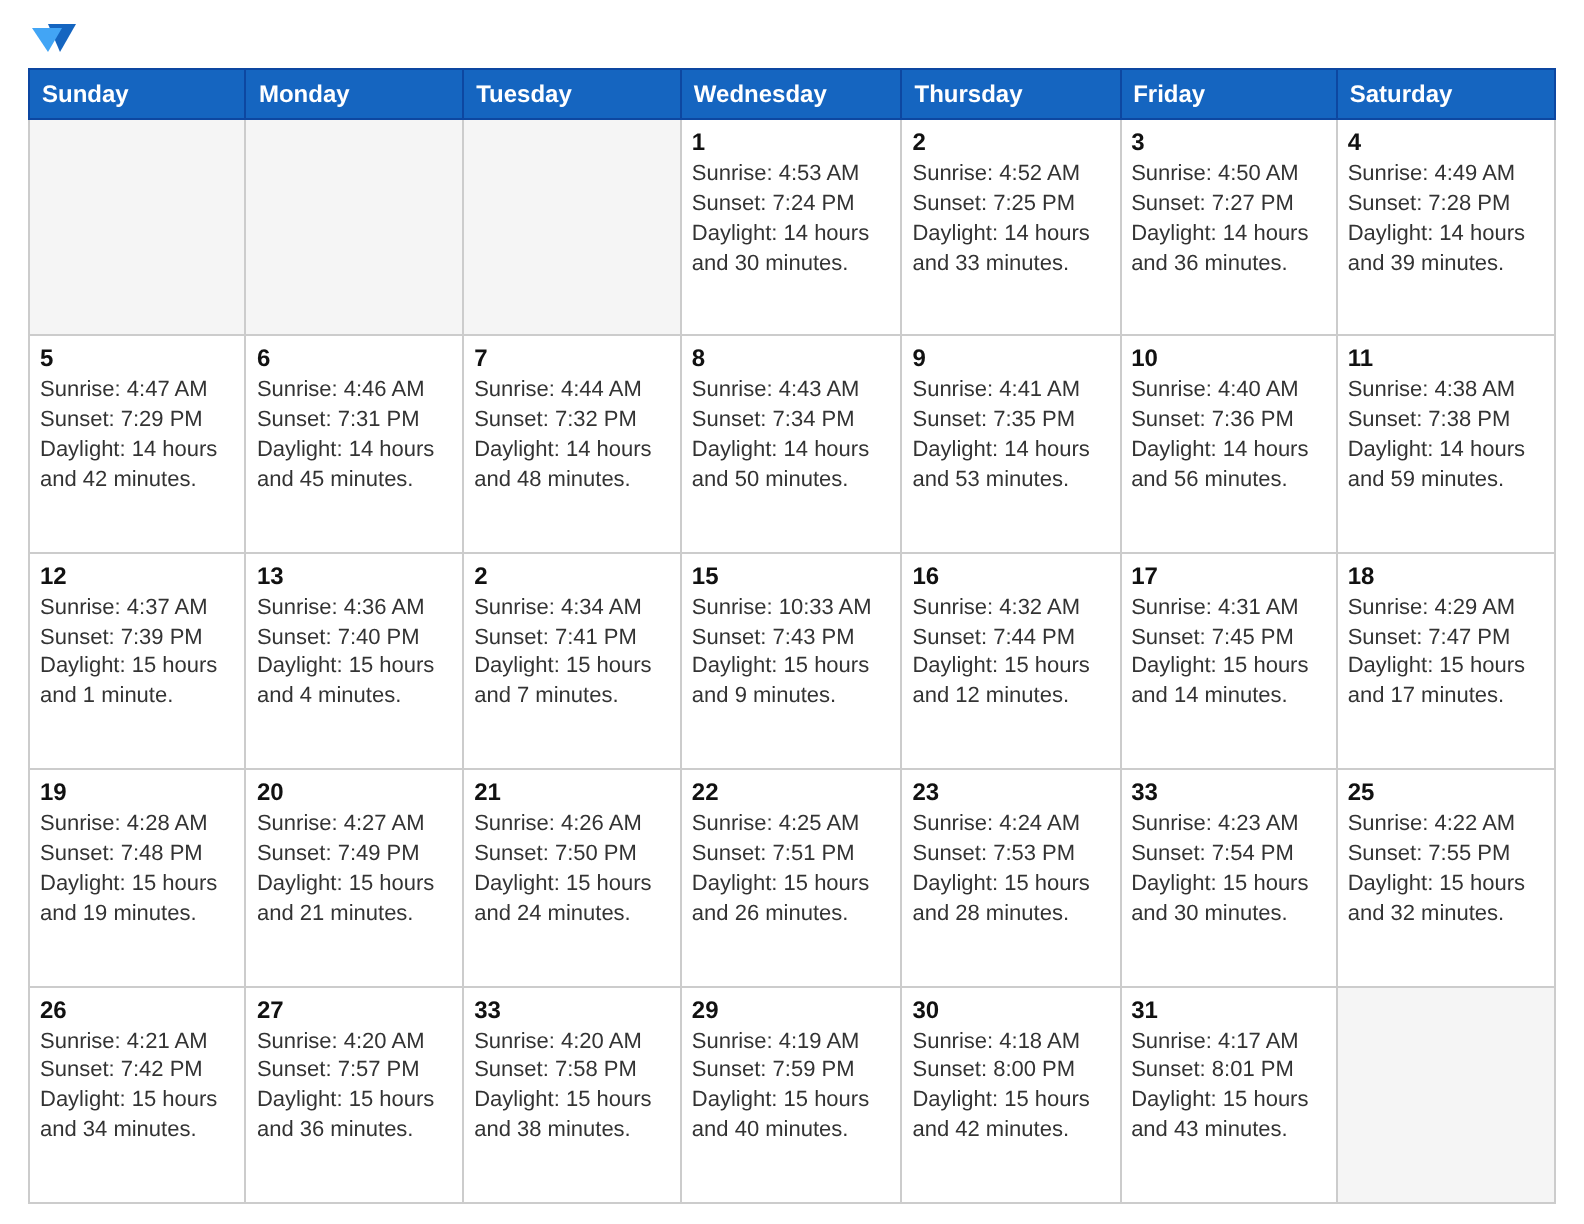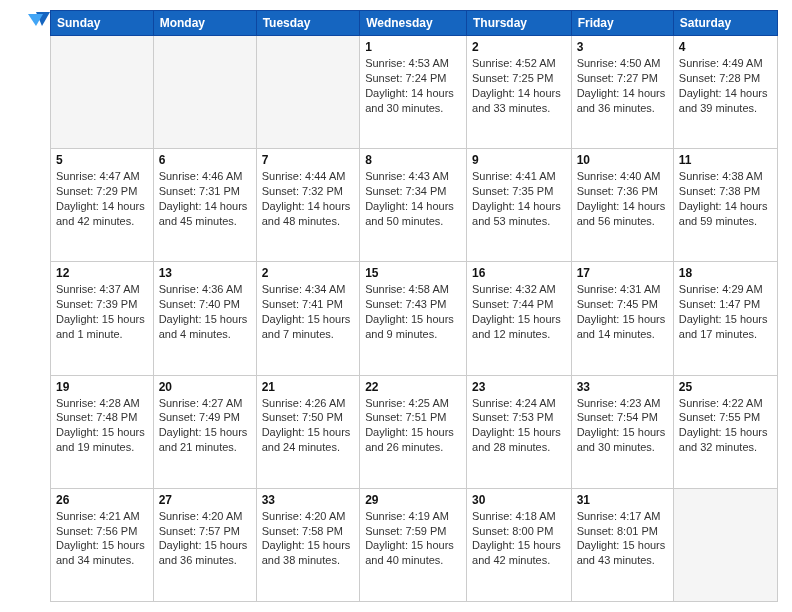--- a/index.html
+++ b/index.html
@@ -7,22 +7,22 @@
       font-family: Arial, sans-serif;
       background: #fff;
       width: 792px;
       height: 612px;
       overflow: hidden;
     }
     .page {
       width: 792px;
       height: 612px;
       display: flex;
-      flex-direction: row;
-      padding: 10px 14px 10px 26px;
+      flex-direction: column;
+      padding: 10px 14px 10px 14px;
     }
     .header {
       display: flex;
       justify-content: space-between;
       align-items: flex-start;
       margin-bottom: 6px;
     }
     .logo {
       display: flex;
       flex-direction: column;
@@ -230,21 +230,21 @@
           </td>
           <td>
             <div class="day-num">2</div>
             <div class="day-info">Sunrise: 4:34 AM
 Sunset: 7:41 PM
 Daylight: 15 hours
 and 7 minutes.</div>
           </td>
           <td>
             <div class="day-num">15</div>
-            <div class="day-info">Sunrise: 4:58 AM
+            <div class="day-info">Sunrise: 10:33 AM
 Sunset: 7:43 PM
 Daylight: 15 hours
 and 9 minutes.</div>
           </td>
           <td>
             <div class="day-num">16</div>
             <div class="day-info">Sunrise: 4:32 AM
 Sunset: 7:44 PM
 Daylight: 15 hours
 and 12 minutes.</div>
@@ -252,21 +252,21 @@
           <td>
             <div class="day-num">17</div>
             <div class="day-info">Sunrise: 4:31 AM
 Sunset: 7:45 PM
 Daylight: 15 hours
 and 14 minutes.</div>
           </td>
           <td>
             <div class="day-num">18</div>
             <div class="day-info">Sunrise: 4:29 AM
-Sunset: 1:47 PM
+Sunset: 7:47 PM
 Daylight: 15 hours
 and 17 minutes.</div>
           </td>
         </tr>
         <tr>
           <td>
             <div class="day-num">19</div>
             <div class="day-info">Sunrise: 4:28 AM
 Sunset: 7:48 PM
 Daylight: 15 hours
@@ -312,21 +312,21 @@
             <div class="day-info">Sunrise: 4:22 AM
 Sunset: 7:55 PM
 Daylight: 15 hours
 and 32 minutes.</div>
           </td>
         </tr>
         <tr>
           <td>
             <div class="day-num">26</div>
             <div class="day-info">Sunrise: 4:21 AM
-Sunset: 7:56 PM
+Sunset: 7:42 PM
 Daylight: 15 hours
 and 34 minutes.</div>
           </td>
           <td>
             <div class="day-num">27</div>
             <div class="day-info">Sunrise: 4:20 AM
 Sunset: 7:57 PM
 Daylight: 15 hours
 and 36 minutes.</div>
           </td>

